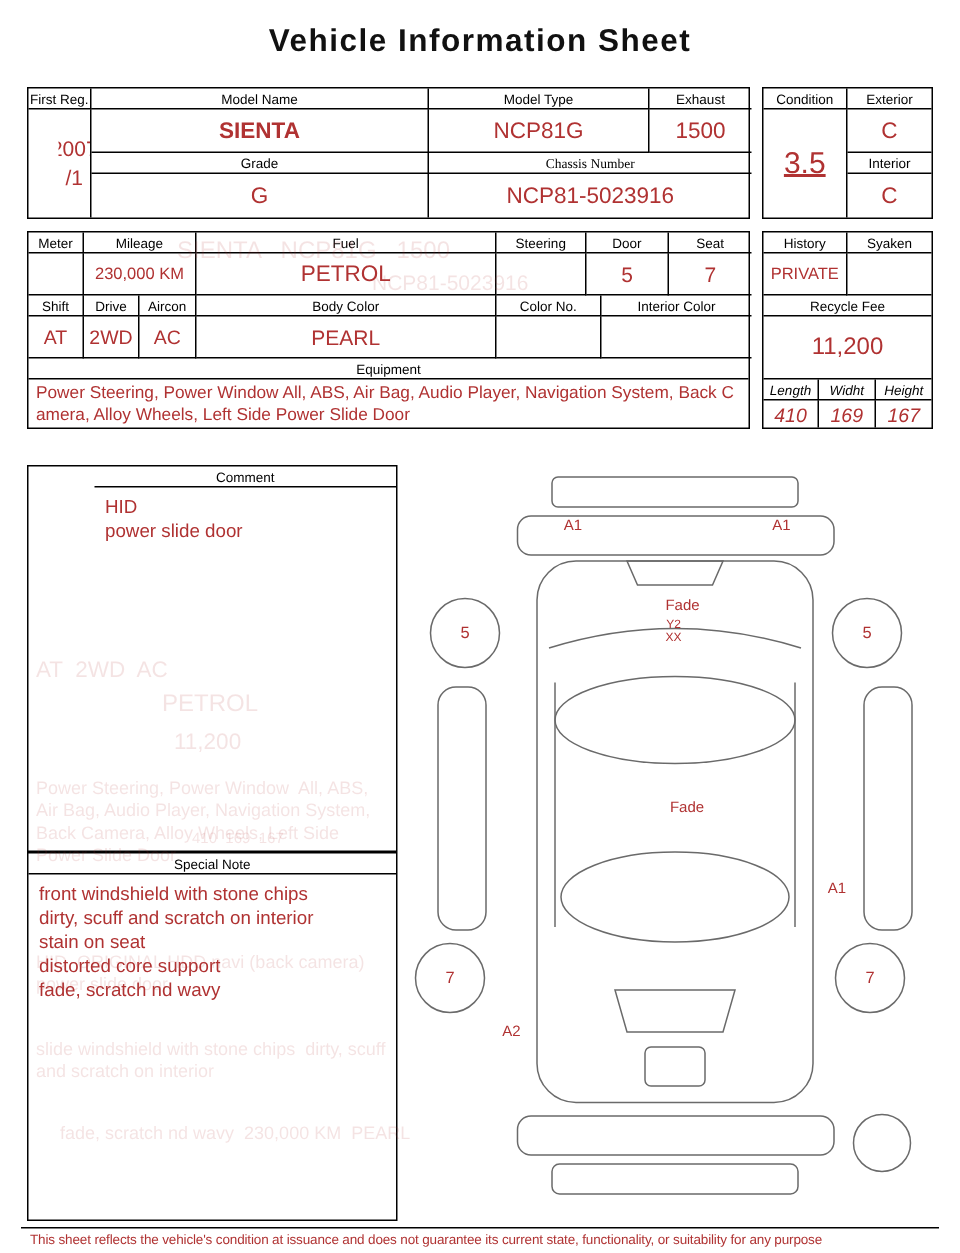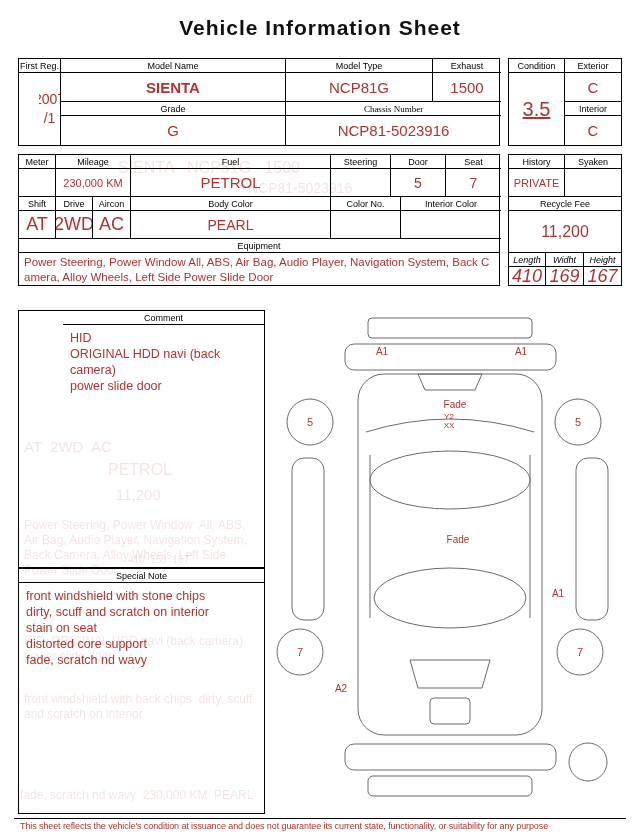--- a/index.html
+++ b/index.html
@@ -9,21 +9,21 @@
     font-family:"Liberation Sans",sans-serif;color:#000;overflow:hidden;
   }
   .abs{position:absolute;box-sizing:border-box;}
   .box{position:absolute;box-sizing:border-box;border:1px solid var(--line);}
   .g{display:grid;height:100%;}
   .c{box-sizing:border-box;overflow:hidden;}
   .br{border-right:1px solid var(--line);}
   .bb{border-bottom:1px solid var(--line);}
   .hdr{font-size:9px;color:#000;display:flex;align-items:center;justify-content:center;white-space:nowrap;}
   .val{color:var(--red);display:flex;align-items:center;justify-content:center;text-align:center;white-space:pre-line;}
-  .f11{font-size:11px;} .f13{font-size:18px;} .f14{font-size:14px;}
+  .f11{font-size:11px;} .f13{font-size:13px;} .f14{font-size:14px;}
   .f15{font-size:15px;} .f16{font-size:16px;} .f17{font-size:14px;line-height:19px;margin-left:20px;} .f20{font-size:20px;}
   .title{position:absolute;top:16px;left:0;width:640px;text-align:center;
     font-size:21px;letter-spacing:1px;font-weight:600;color:#111;}
   .freeTxt{color:var(--red);font-size:12.5px;line-height:16px;padding:5px 7px;text-align:left;}
   .equip{color:var(--red);font-size:11.5px;line-height:15px;padding:2px 5px;word-break:break-all;text-align:left;}
   .ghost{position:absolute;color:var(--red);opacity:.13;white-space:pre-wrap;line-height:1.25;pointer-events:none;}
   .mark{position:absolute;color:var(--red);transform:translate(-50%,-50%);white-space:nowrap;}
   .footer{position:absolute;left:20px;top:821px;width:606px;font-size:9px;
     letter-spacing:-0.1px;color:var(--red);}
   .rule{position:absolute;left:14px;top:818px;width:612px;border-top:1px solid var(--line);}
@@ -115,21 +115,20 @@
     <div class="c val br f13">410</div>
     <div class="c val br f13">169</div>
     <div class="c val f13">167</div>
   </div>
 </div>
 
 <div class="box" style="left:18px;top:310px;width:247px;height:258px;padding-left:44px;">
   <div class="c hdr bb" style="height:14px;">Comment</div>
   <div class="c freeTxt">
       <div>HID</div>
-      <div>ORIGINAL HDD navi (back camera)</div>
       <div>power slide door</div>
     </div>
 </div>
 
 <div class="box" style="left:18px;top:568px;width:247px;height:246px;">
   <div class="c hdr bb" style="height:14px;">Special Note</div>
   <div class="c freeTxt">
       <div>front windshield with stone chips</div>
       <div>dirty, scuff and scratch on interior</div>
       <div>stain on seat</div>
@@ -186,18 +185,18 @@
 
 <div class="abs" style="left:0;top:0;width:640px;height:835px;pointer-events:none;">
     <span class="ghost" style="left: 118px; top: 158px; font-size: 16px;">SIENTA   NCP81G   1500</span>
     <span class="ghost" style="left: 248px; top: 180px; font-size: 14px;">NCP81-5023916</span>
     <span class="ghost" style="left: 24px; top: 438px; font-size: 15px;">AT  2WD  AC</span>
     <span class="ghost" style="left: 108px; top: 460px; font-size: 16px;">PETROL</span>
     <span class="ghost" style="left: 116px; top: 486px; font-size: 15px;">11,200</span>
     <span class="ghost" style="left: 24px; top: 518px; font-size: 12px; width: 236px;">Power Steering, Power Window  All, ABS, Air Bag, Audio Player, Navigation System, Back Camera, Alloy Wheels, Left Side Power Slide Door</span>
     <span class="ghost" style="left: 128px; top: 554px; font-size: 10px;">410  169  167</span>
     <span class="ghost" style="left: 24px; top: 634px; font-size: 12px; width: 236px;">HID  ORIGINAL HDD navi (back camera)  power slide door</span>
-    <span class="ghost" style="left: 24px; top: 692px; font-size: 12px; width: 236px;">front windshield with back chips  dirty, scuff and scratch on interior</span>
-    <span class="ghost" style="left: 20px; top: 748px; font-size: 12px; width: 236px; margin-top: 40px;">fade, scratch nd wavy  230,000 KM  PEARL</span>
+    <span class="ghost" style="left: 24px; top: 692px; font-size: 12px; width: 236px;">slide windshield with stone chips  dirty, scuff and scratch on interior</span>
+    <span class="ghost" style="left: 40px; top: 748px; font-size: 12px; width: 236px;">fade, scratch nd wavy  230,000 KM  PEARL</span>
   </div>
 
 <div class="rule"></div>
 <div class="footer">This sheet reflects the vehicle's condition at issuance and does not guarantee its current state, functionality, or suitability for any purpose</div>
 
 </body></html>

